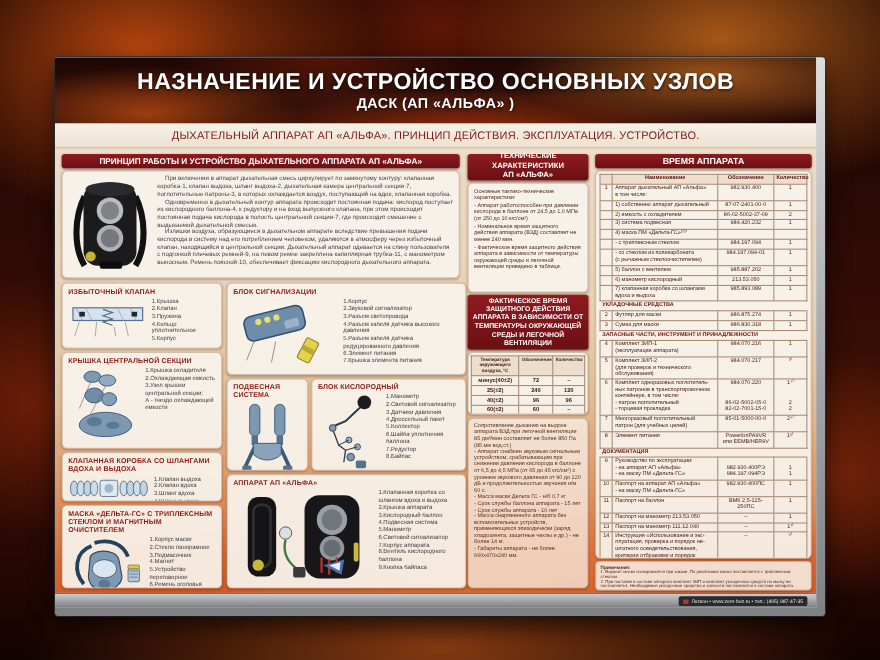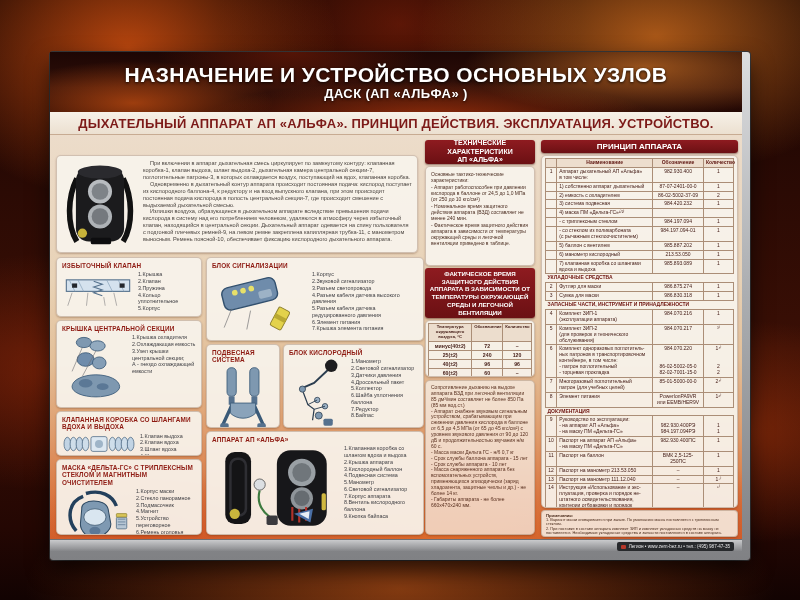--- a/index.html
+++ b/index.html
@@ -29,21 +29,21 @@
       radial-gradient(ellipse 300px 50px at 55% 110%, rgba(205,65,15,.65), transparent 75%),
       radial-gradient(ellipse 180px 60px at 35% 0%, rgba(120,30,8,.6), transparent 75%),
       linear-gradient(180deg,#1d0604 0%,#301009 60%,#240804 100%); }
   .title-zone .t1 { color:#fff; font-weight:bold; font-size:21px; letter-spacing:.4px;
     text-shadow:0 1px 3px rgba(0,0,0,.8); line-height:1.15; }
   .title-zone .t2 { color:#fff; font-weight:bold; font-size:13px; letter-spacing:.4px;
     text-shadow:0 1px 3px rgba(0,0,0,.8); line-height:1.1; }
   .subtitle-strip { width:100%; height:23px; display:flex; align-items:center; justify-content:center;
     background:linear-gradient(180deg,#f7f1e8 0%,#ece0d0 100%);
     border-bottom:1px solid #c7ab92; }
-  .subtitle-strip span { color:#7c1a18; font-weight:bold; font-size:13px; letter-spacing:.2px; }
+  .subtitle-strip span { color:#7c1a18; font-weight:normal; font-size:10px; letter-spacing:.2px; }
 
   .content { position:relative; width:100%; height:404px;
     background:
       radial-gradient(ellipse 160px 90px at 14% 97%, rgba(208,68,18,.5), transparent 70%),
       radial-gradient(ellipse 200px 80px at 58% 100%, rgba(233,120,40,.45), transparent 70%),
       radial-gradient(ellipse 170px 80px at 90% 94%, rgba(198,58,14,.4), transparent 70%),
       linear-gradient(180deg,#ecdcca 0%,#e8d2b6 36%,#e3bf98 56%,#df9c6c 74%,#da7a44 88%,#d2602d 100%); }
 
   .panel { position:absolute; background:rgba(248,243,236,.93);
     border:1px solid rgba(150,118,92,.4); border-radius:5px;
@@ -124,20 +124,21 @@
         <div class="t1">НАЗНАЧЕНИЕ И УСТРОЙСТВО ОСНОВНЫХ УЗЛОВ</div>
         <div class="t2">ДАСК (АП «АЛЬФА» )</div>
       </div>
 
       <div class="subtitle-strip">
         <span>ДЫХАТЕЛЬНЫЙ АППАРАТ АП «АЛЬФА». ПРИНЦИП ДЕЙСТВИЯ. ЭКСПЛУАТАЦИЯ. УСТРОЙСТВО.</span>
       </div>
 
       <div class="content">
 
+        <div class="redbar" id="p-principle-hdr">ПРИНЦИП РАБОТЫ И УСТРОЙСТВО ДЫХАТЕЛЬНОГО АППАРАТА АП «АЛЬФА»</div>
         <div class="panel" id="p-principle">
           <svg class="photo" width="76" height="88" viewBox="0 0 80 95">
             <path d="M15,20 C5,40 4,70 15,88" stroke="#111" stroke-width="6" fill="none"></path>
             <path d="M65,20 C75,40 76,70 65,88" stroke="#111" stroke-width="6" fill="none"></path>
             <rect x="14" y="8" width="52" height="80" rx="14" fill="#1b1b1d"></rect>
             <ellipse cx="40" cy="13" rx="24" ry="7" fill="#2a2a2e"></ellipse>
             <circle cx="40" cy="34" r="13" fill="#b8bcc0"></circle>
               <circle cx="40" cy="34" r="9" fill="#7e8388"></circle>
             <circle cx="40" cy="61" r="13" fill="#aeb2b6"></circle>
               <circle cx="40" cy="61" r="9" fill="#75797e"></circle>
@@ -403,21 +404,21 @@
               <div class="li">Сопротивление дыханию на выдохе аппарата ВЗД при легочной вентиляции 85 дм³/мин составляет не более 850 Па (85 мм вод.ст.)</div>
               <div class="li">- Аппарат снабжен звуковым сигнальным устройством, срабатывающим при снижении давления кислорода в баллоне от 6,5 до 4,5 МПа (от 65 до 45 кгс/см²) с уровнем звукового давления от 90 до 120 дБ и продолжительностью звучания н/м 60 с.</div>
               <div class="li">- Масса маски Дельта ГС - н/б 0,7 кг</div>
               <div class="li">- Срок службы баллона аппарата - 15 лет</div>
               <div class="li">- Срок службы аппарата - 10 лет</div>
               <div class="li">- Масса снаряженного аппарата без вспомогательных устройств, применяющихся эпизодически (заряд хладоагента, защитные чехлы и др.) - не более 14 кг.</div>
               <div class="li">- Габариты аппарата - не более 660х470х240 мм.</div>
             </div>
         </div>
 
-        <div class="redbar" id="p-comp-hdr">ПРИНЦИП АППАРАТА</div>
+        <div class="redbar" id="p-comp-hdr">ВРЕМЯ АППАРАТА</div>
         <div class="panel" id="p-comp">
           <table class="data-table" id="comp-table">
             <colgroup>
                 <col style="width:6%">
                 <col style="width:51%">
                 <col style="width:27%">
                 <col style="width:16%">
               </colgroup>
             <tbody data-table="composition.rows">
                 <tr class="hdr">

